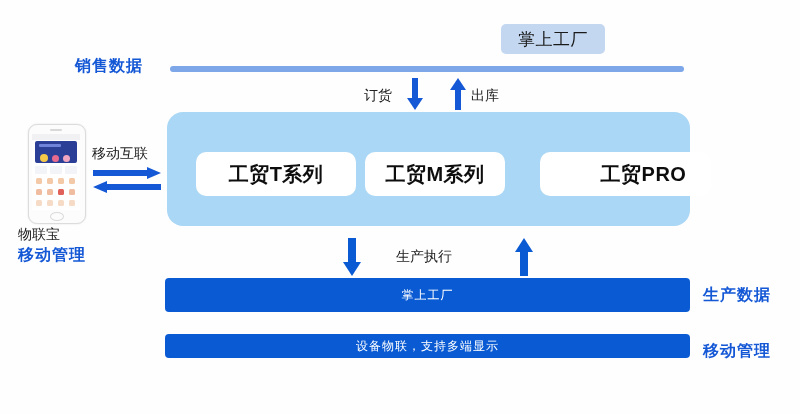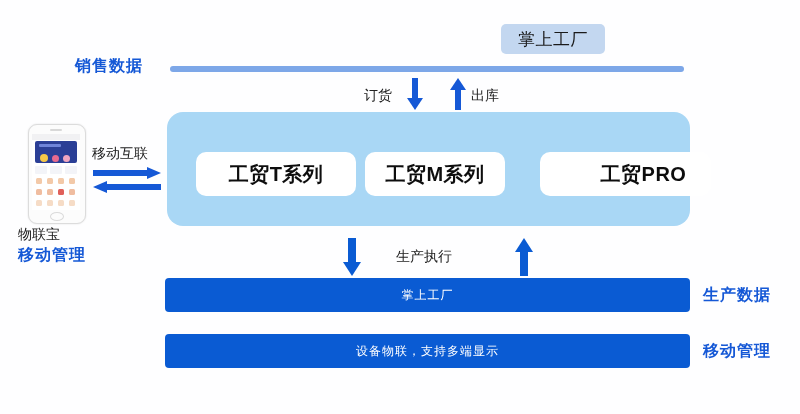--- a/index.html
+++ b/index.html
@@ -209,21 +209,21 @@
     border-radius: 4px;
     display: flex;
     align-items: center;
     justify-content: center;
     color: #ffffff;
     font-size: 12px;
     letter-spacing: 1px;
     white-space: nowrap;
   }
   #bar-factory { left: 165px; top: 278px; width: 525px; height: 34px; }
-  #bar-device  { left: 165px; top: 334px; width: 525px; height: 34px; }
+  #bar-device  { left: 165px; top: 334px; width: 525px; height: 24px; }
 
   #lbl-exec {
     position: absolute;
     left: 396px; top: 248px;
     font-size: 14px;
     color: #222;
     white-space: nowrap;
   }
 </style>
 </head>

